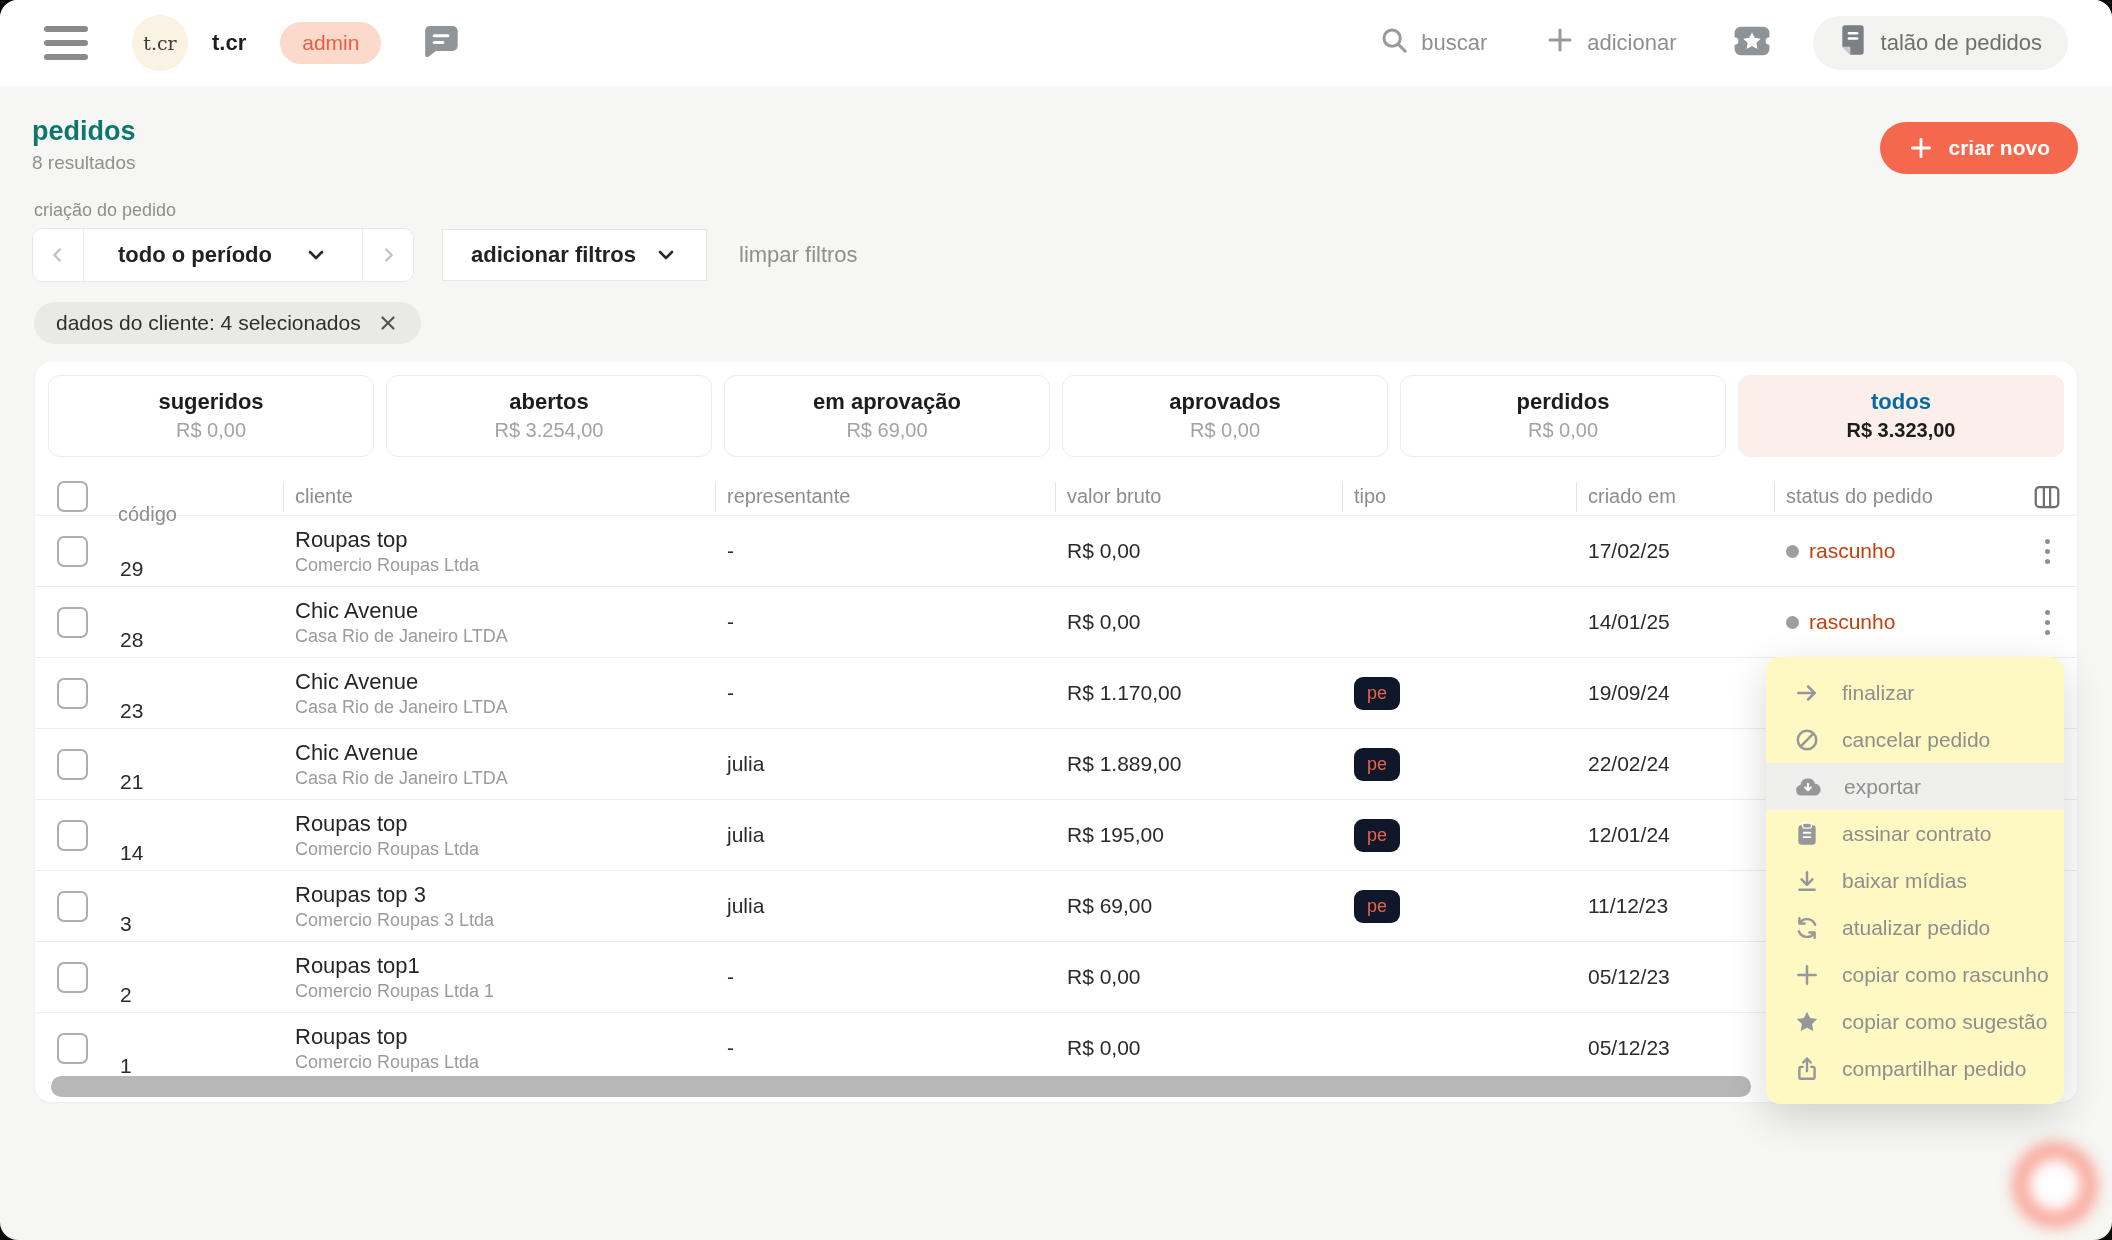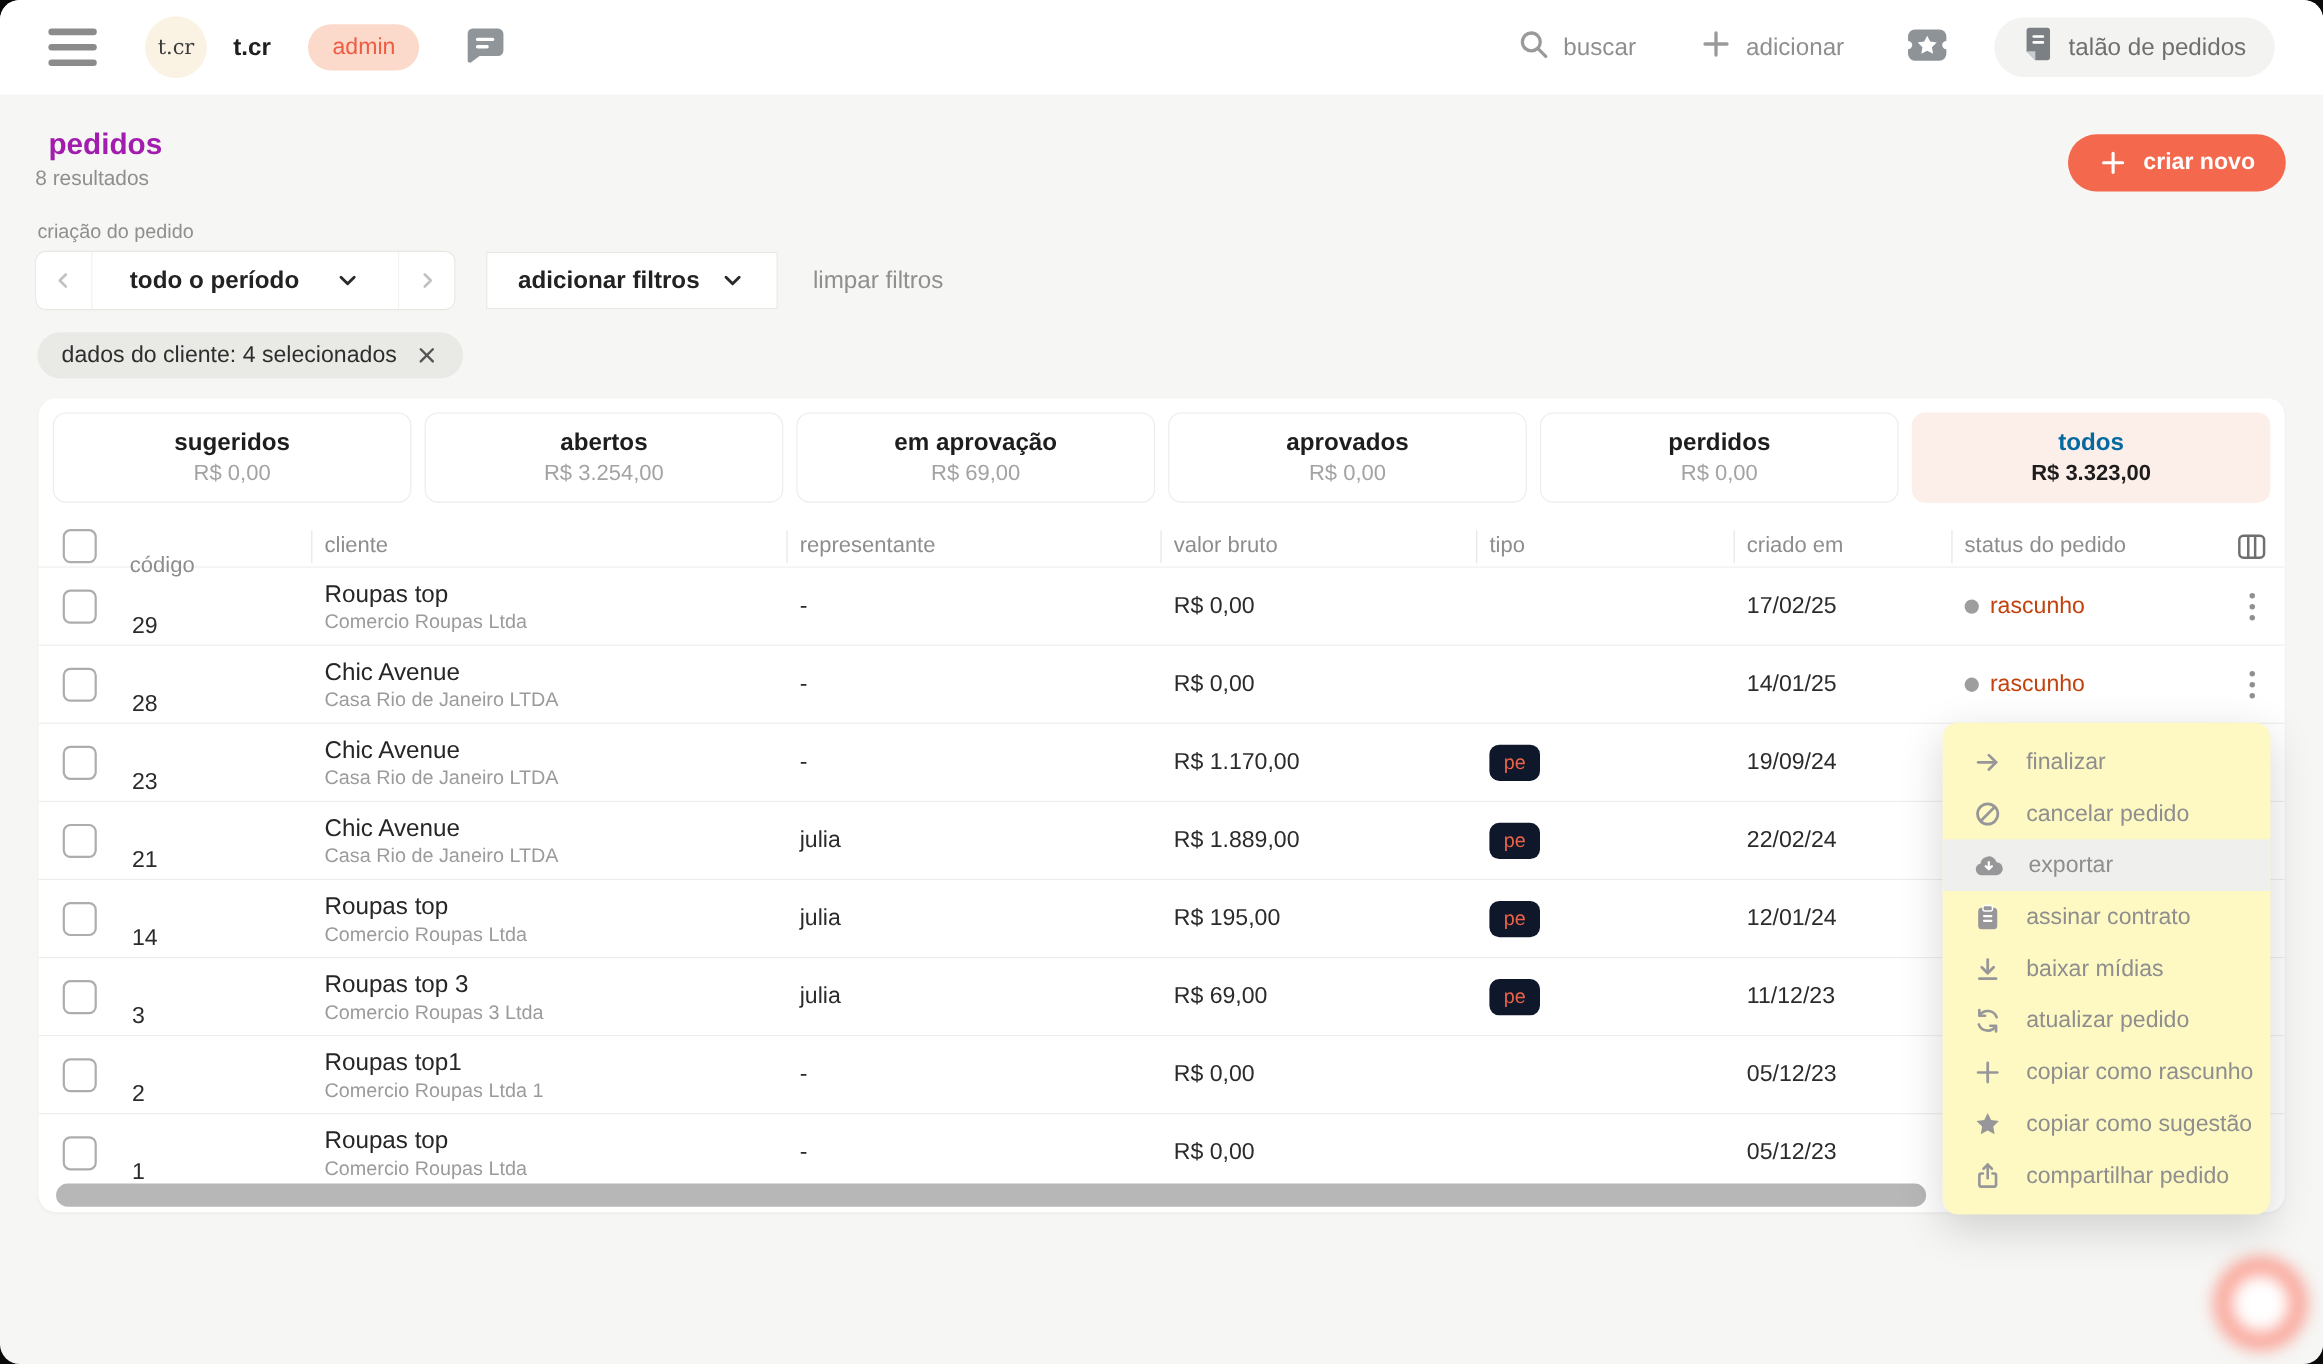--- a/index.html
+++ b/index.html
@@ -14,21 +14,21 @@
   .admin-badge{background:#fbd9cb;color:#ee5d43;font-size:21px;border-radius:999px;padding:9px 22px;margin-right:40px;}
   .chat-ic{margin-right:0;}
   .topbar-right{margin-left:auto;display:flex;align-items:center;gap:0;}
   .tb-item{display:flex;align-items:center;gap:12px;color:#8f8f8f;font-size:22px;cursor:pointer;}
   .tb-item.search{margin-right:58px;}
   .tb-item.add{margin-right:54px;}
   .ticket-ic{margin-right:40px;cursor:pointer;}
   .orderpad{display:flex;align-items:center;gap:14px;background:#f3f3f1;border-radius:28px;height:54px;padding:0 26px;color:#6f6f6f;font-size:22px;cursor:pointer;}
 
   
-  .page-title{position:absolute;left:32px;top:116px;font-size:27px;font-weight:700;color:#a21caf;margin-left:12px;}
+  .page-title{position:absolute;left:32px;top:116px;font-size:27px;font-weight:700;color:#0f766e;}
   .page-sub{position:absolute;left:32px;top:152px;font-size:19px;color:#8f8f8f;}
   .btn-create{position:absolute;right:34px;top:122px;height:52px;background:#f4694e;border:none;border-radius:28px;color:#ffffff;font-size:21px;font-weight:700;display:flex;align-items:center;gap:14px;padding:0 28px;cursor:pointer;font-family:inherit;}
 
   .filter-label{position:absolute;left:34px;top:200px;font-size:18px;color:#8f8f8f;}
   .filter-row{position:absolute;left:32px;top:228px;display:flex;align-items:center;gap:28px;}
   .period-control{display:flex;align-items:stretch;background:#fff;border:1.5px solid #e7e7e4;border-radius:10px;height:52px;overflow:hidden;}
   .period-nav{width:50px;display:flex;align-items:center;justify-content:center;color:#c2c2c2;cursor:pointer;background:#fff;border:none;}
   .period-main{display:flex;align-items:center;gap:32px;padding:0 34px;border-left:1px solid #efefed;border-right:1px solid #efefed;font-size:22px;font-weight:700;color:#222;cursor:pointer;}
   .btn-filters{display:flex;align-items:center;gap:18px;background:#fff;border:1.5px solid #e7e7e4;border-radius:0;height:52px;padding:0 28px;font-size:22px;font-weight:700;color:#222;cursor:pointer;font-family:inherit;}
   .clear-filters{font-size:22px;color:#8f8f8f;cursor:pointer;margin-left:4px;}

